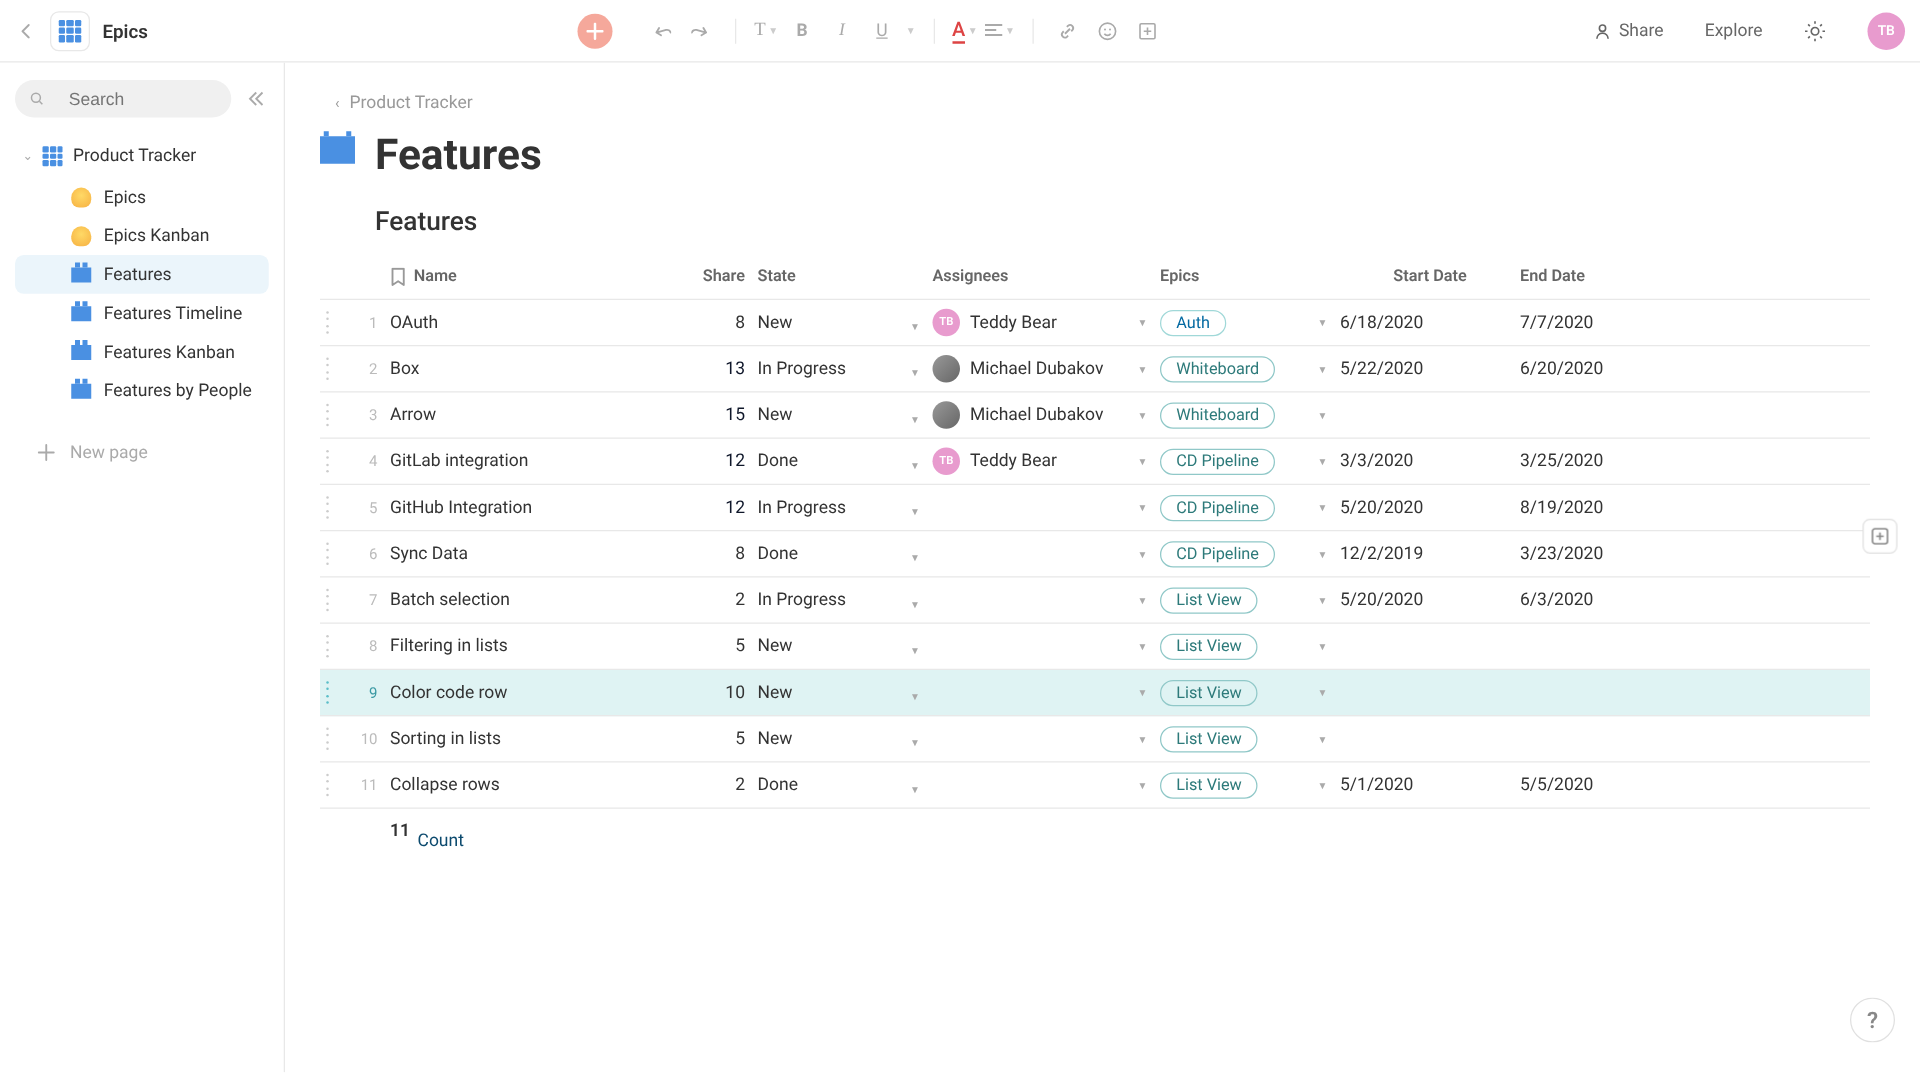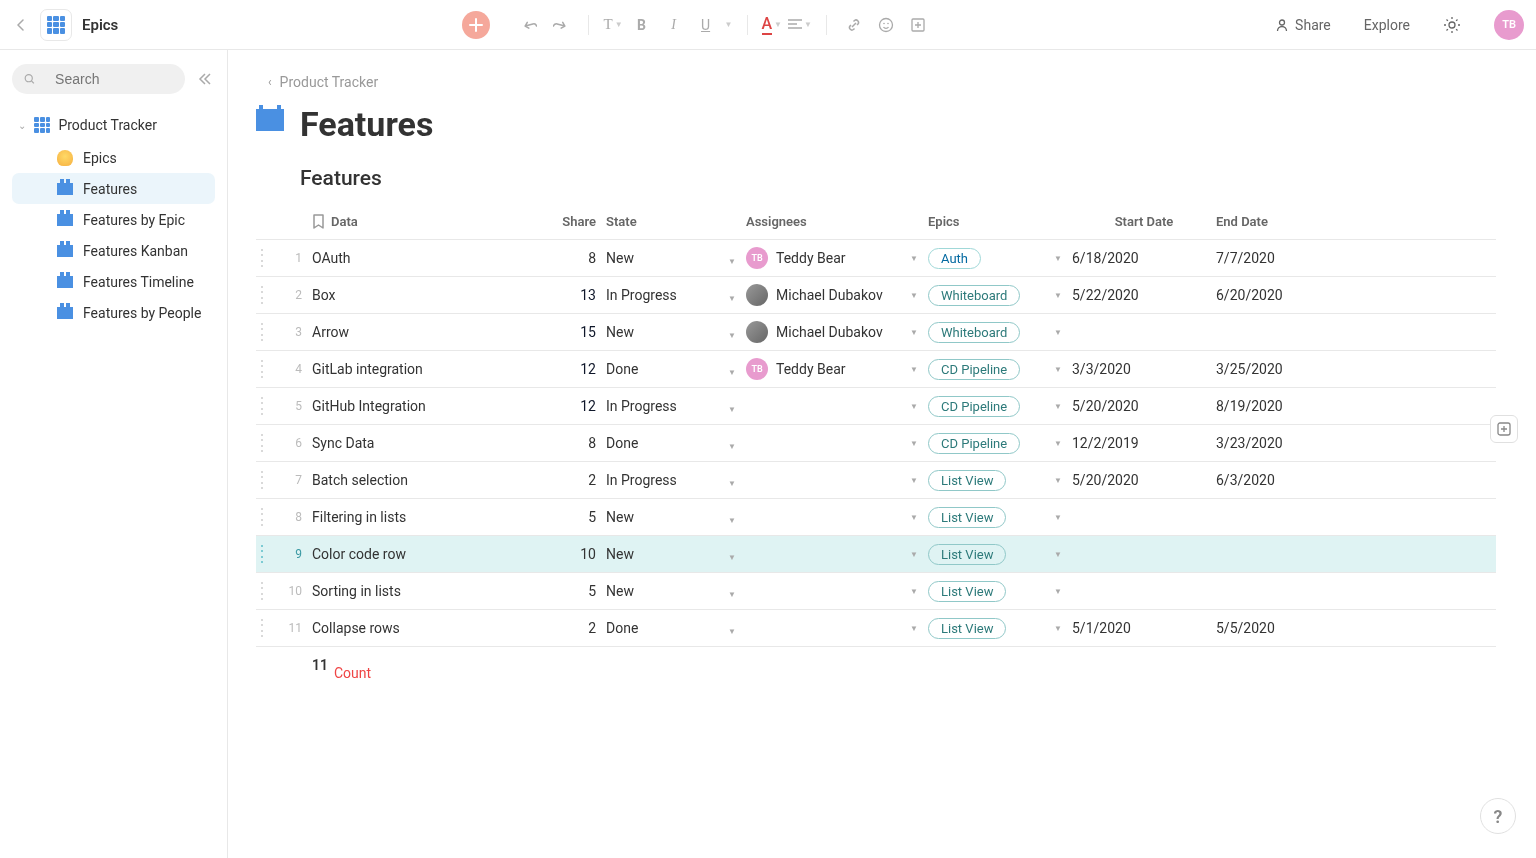--- a/index.html
+++ b/index.html
@@ -76,21 +76,21 @@
     .av-tb { background: #E89BCE; }
     .av-md { background: linear-gradient(135deg, #999 0%, #666 100%); }
     .tag { display: inline-block; padding: 2px 12px; border-radius: 12px; font-size: 13px; border: 1px solid; }
     .tag-auth { color: #0369a1; border-color: #a0d8d8; }
     .tag-wb { color: #2d7a7a; border-color: #90c8c8; }
     .tag-cd { color: #2d7a7a; border-color: #90c8c8; }
     .tag-lv { color: #2d7a7a; border-color: #90c8c8; }
     
     .table-footer { display: flex; align-items: center; height: 36px; font-size: 14px; }
     .footer-count { font-weight: 600; color: #333; margin-right: 6px; }
-    .footer-label { color: #ef4444; margin-top: 15px; }
+    .footer-label { color: #0c4a6e; margin-top: 15px; }
     
     
     .float-right { position: fixed; right: 18px; top: 50%; transform: translateY(-50%); width: 28px; height: 28px; border: 1px solid #e0e0e0; border-radius: 6px; display: flex; align-items: center; justify-content: center; color: #888; cursor: pointer; background: #fff; }
     .help-btn { position: fixed; right: 20px; bottom: 24px; width: 36px; height: 36px; border: 1px solid #e0e0e0; border-radius: 50%; display: flex; align-items: center; justify-content: center; color: #888; cursor: pointer; background: #fff; font-size: 18px; font-weight: 600; }
     
     .ico-bulb { width: 16px; height: 16px; background: radial-gradient(circle at 50% 40%, #ffd966 0%, #f6b042 100%); border-radius: 50% 50% 40% 40%; }
     .ico-db { width: 16px; height: 12px; background: #4A90E2; position: relative; }
     .ico-db::before { content: ''; position: absolute; top: -4px; left: 3px; width: 4px; height: 4px; background: #4A90E2; }
     .ico-db::after { content: ''; position: absolute; top: -4px; right: 3px; width: 4px; height: 4px; background: #4A90E2; }
     .logo-g { width: 18px; height: 18px; display: grid; grid-template-columns: repeat(3, 1fr); gap: 1px; }
@@ -239,51 +239,57 @@
         </div>
       <span>Product Tracker</span>
     </div>
     <div id="sidebar-items">
         <div class="sb-item">
           <div class="sb-icon">
             <div class="ico-bulb"></div>
           </div>
           <span>Epics</span>
         </div>
+        <div class="sb-item">
+          <div class="sb-icon">
+            <div class="ico-bulb"></div>
+          </div>
+          <span>Epics Kanban</span>
+        </div>
         <div class="sb-item active">
           <div class="sb-icon">
             <div class="ico-db"></div>
           </div>
           <span>Features</span>
         </div>
         <div class="sb-item">
           <div class="sb-icon">
             <div class="ico-db"></div>
           </div>
-          <span>Features by Epic</span>
+          <span>Features Timeline</span>
         </div>
         <div class="sb-item">
           <div class="sb-icon">
             <div class="ico-db"></div>
           </div>
           <span>Features Kanban</span>
         </div>
         <div class="sb-item">
           <div class="sb-icon">
             <div class="ico-db"></div>
           </div>
-          <span>Features Timeline</span>
-        </div>
-        <div class="sb-item">
-          <div class="sb-icon">
-            <div class="ico-db"></div>
-          </div>
           <span>Features by People</span>
         </div>
       </div>
+    <div class="new-page">
+      <svg width="14" height="14" viewBox="0 0 14 14">
+          <path d="M7 1v12M1 7h12" stroke="currentColor" stroke-width="1.5" stroke-linecap="round"></path>
+        </svg>
+      <span>New page</span>
+    </div>
   </div>
 
   <div class="content">
     <div class="breadcrumb">
       <span class="chev">‹</span>
       <span>Product Tracker</span>
     </div>
     <div class="page-title-row">
       <div class="title-icon">
           <div class="ico-db" style="width:28px;height:22px;"></div>
@@ -293,21 +299,21 @@
     <h2 class="section-title">Features</h2>
 
     <div class="table-wrap">
       <div class="table-header">
         <div class="handle-col"></div>
         <div class="row-num-col"></div>
         <div class="th col-name">
           <svg width="13" height="16" viewBox="0 0 13 16">
               <path d="M2 1h9v13l-4.5-3L2 14V1z" stroke="#999" stroke-width="1.5" fill="none" stroke-linejoin="round"></path>
             </svg>
-          <span>Data</span>
+          <span>Name</span>
         </div>
         <div class="th col-effort">
             <span>Share</span>
           </div>
         <div class="th col-state">
             <span>State</span>
           </div>
         <div class="th col-assignees">
             <span>Assignees</span>
           </div>

